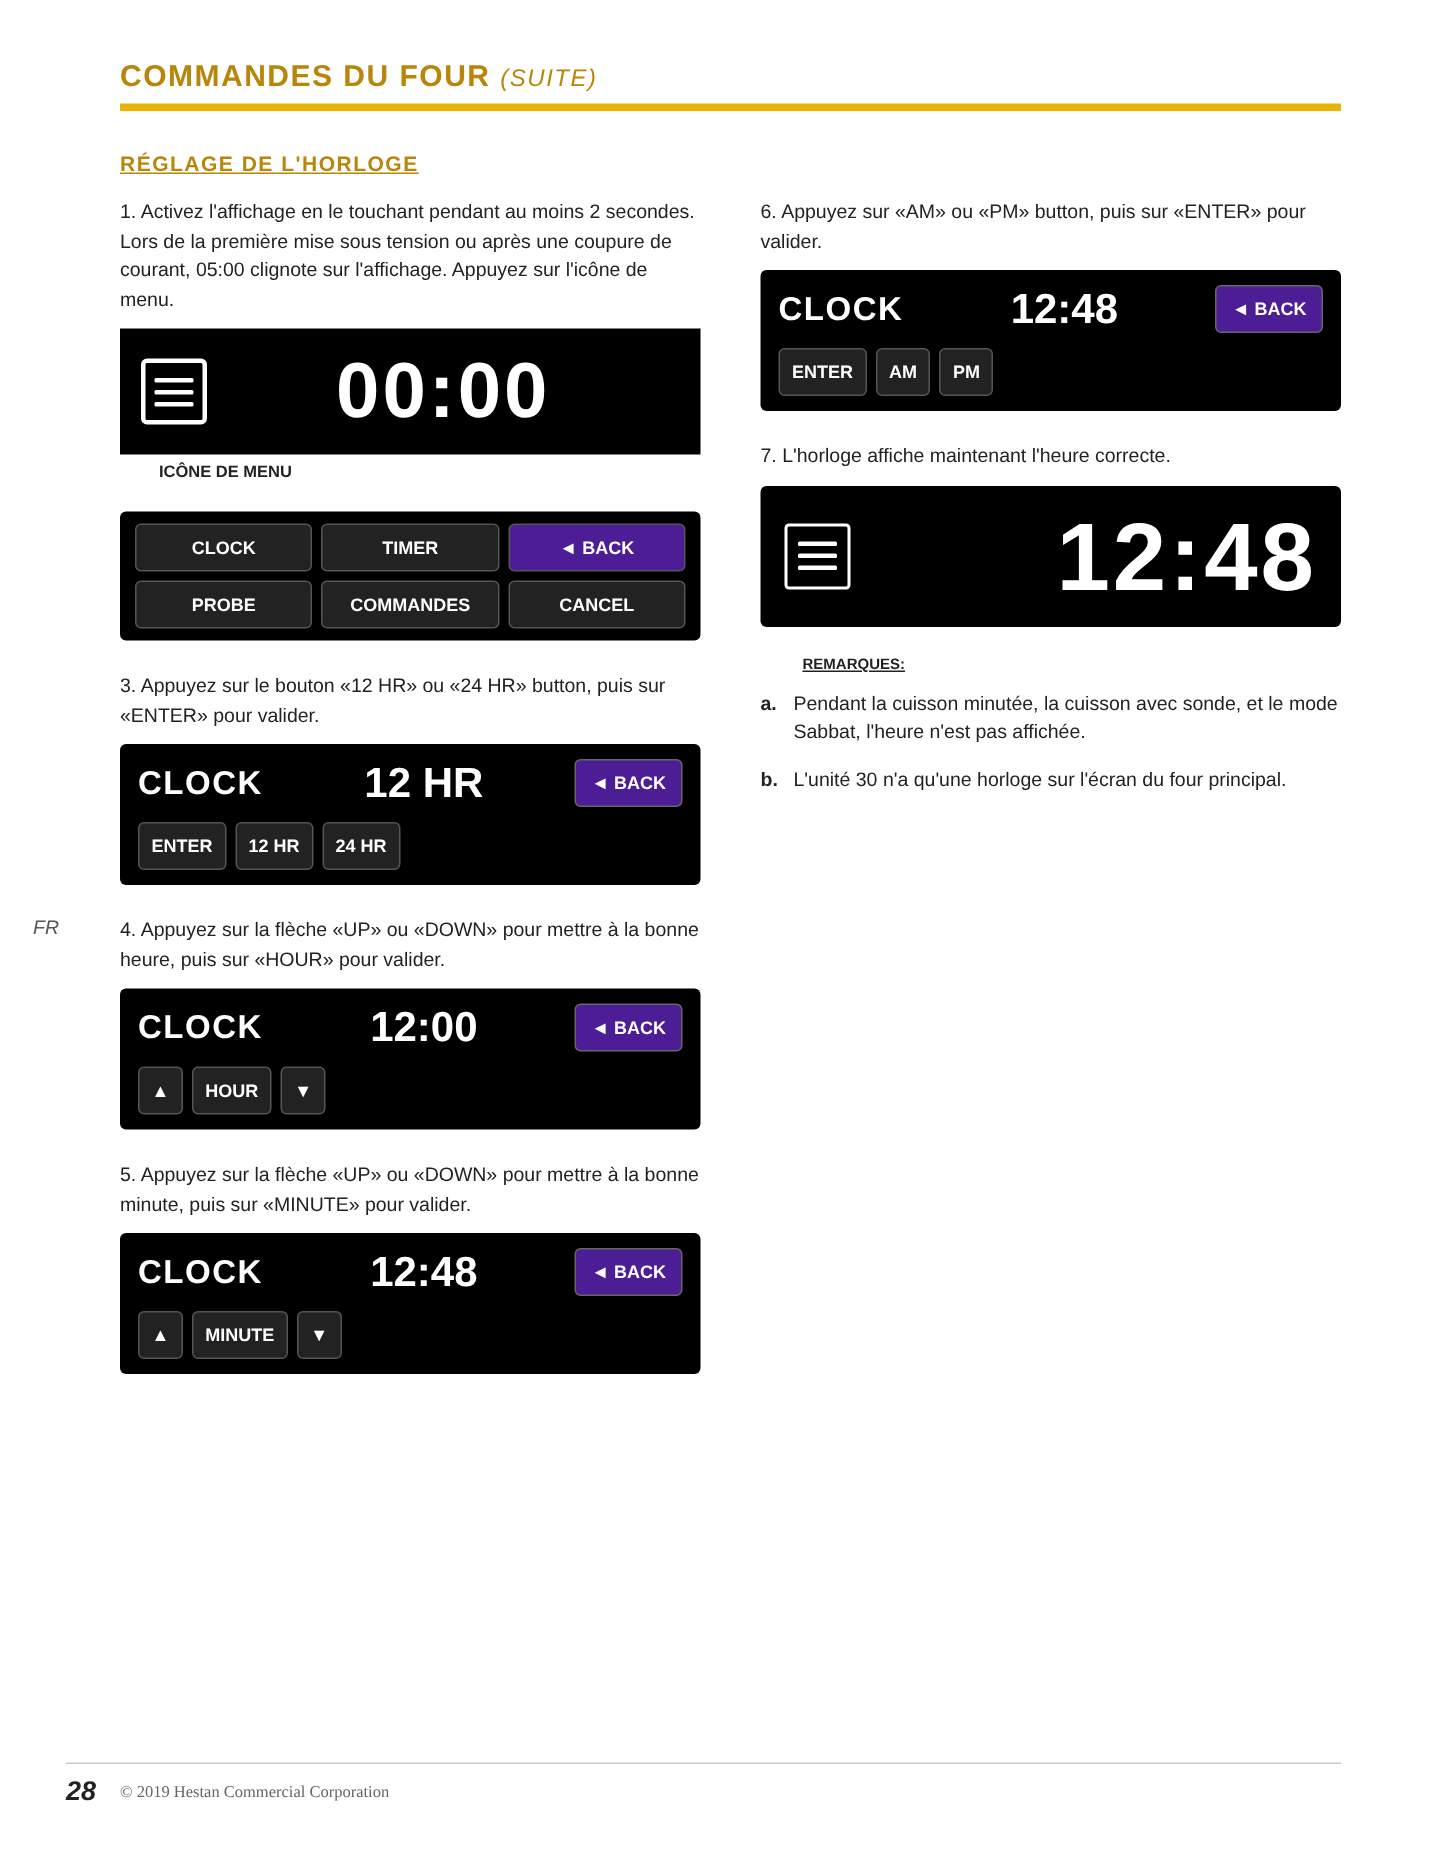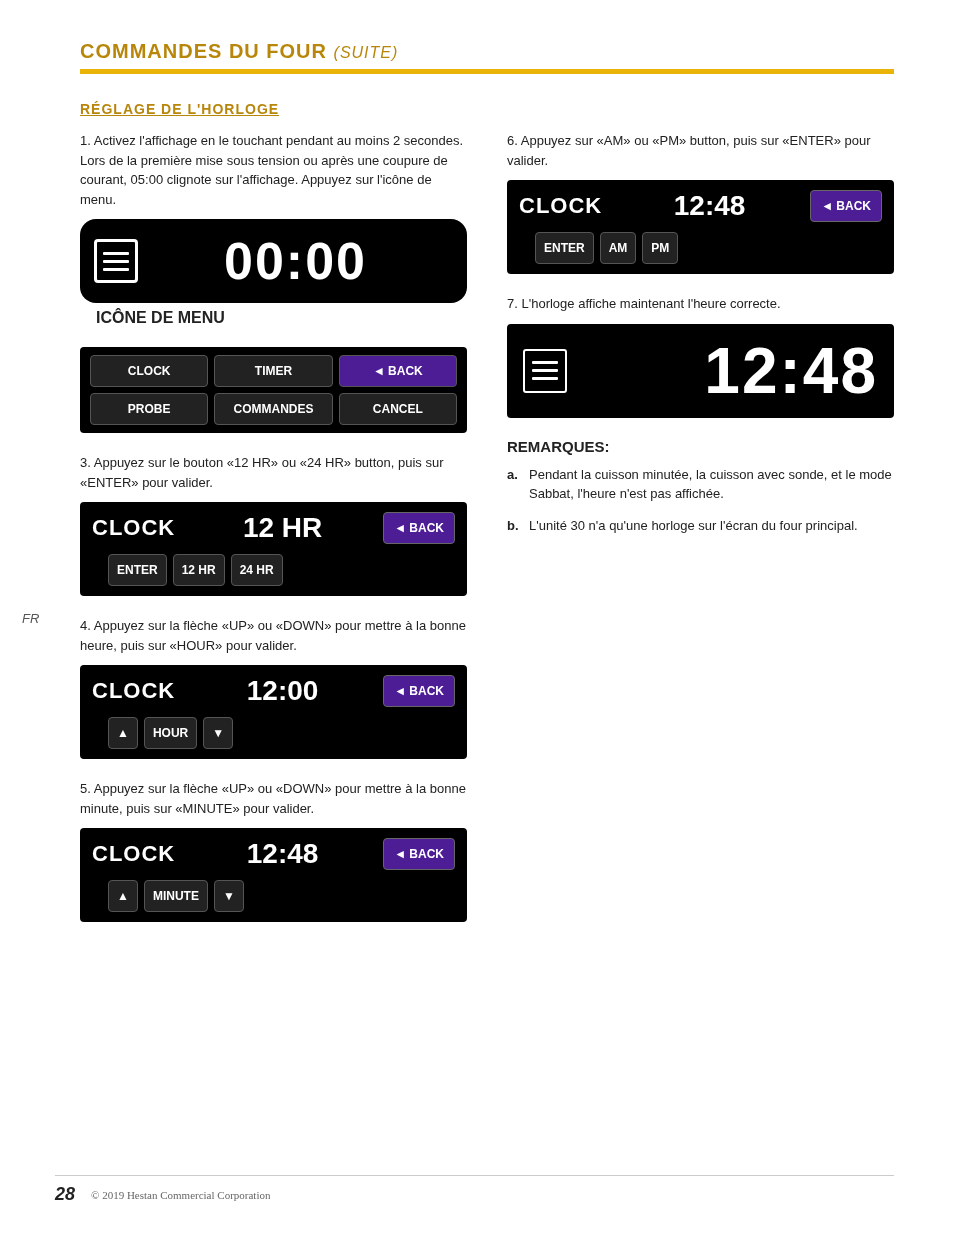--- a/index.html
+++ b/index.html
@@ -76,21 +76,21 @@
     .step p {
       font-size: 13px;
       line-height: 1.5;
       margin-bottom: 10px;
     }
 
     
     .display-panel {
       background: #000;
       color: #fff;
-      border-radius: 16px;
+      border-radius: 0;
       padding: 12px 14px;
       margin-bottom: 6px;
       display: flex;
       align-items: center;
       justify-content: space-between;
       min-height: 60px;
     }
 
     .display-time {
       font-size: 52px;
@@ -114,25 +114,25 @@
     }
 
     .display-icon .line {
       width: 26px;
       height: 3px;
       background: #fff;
       border-radius: 1px;
     }
 
     .icone-label {
-      font-size: 16px;
+      font-size: 11px;
       font-weight: bold;
       color: #222;
       margin-top: 2px;
-      margin-left: 16px;
+      margin-left: 26px;
     }
 
     
     .btn-panel {
       background: #000;
       border-radius: 4px;
       padding: 8px 10px;
       display: grid;
       gap: 6px;
     }
@@ -203,21 +203,20 @@
       display: flex;
       align-items: center;
       padding: 10px 12px;
       gap: 0;
     }
 
     .clock-btns-row {
       display: flex;
       padding: 0 12px 10px;
       gap: 6px;
-      margin-left: 16px;
     }
 
     
     .final-display {
       background: #000;
       border-radius: 4px;
       display: flex;
       align-items: center;
       padding: 10px 16px;
       min-height: 80px;
@@ -239,44 +238,46 @@
     .final-time {
       font-size: 64px;
       font-weight: bold;
       color: #fff;
       flex: 1;
       text-align: right;
       letter-spacing: 2px;
     }
 
     .remarks-title {
-      font-size: 15px;
-      font-weight: bold;
+      font-size: 10px;
+      font-weight: bold;
+      text-decoration: underline;
       text-transform: uppercase;
       margin-bottom: 10px;
       margin-top: 16px;
+      margin-left: 28px;
     }
 
     .remark-item {
       margin-bottom: 12px;
       font-size: 13px;
       line-height: 1.5;
       display: flex;
       gap: 8px;
     }
 
     .remark-item .remark-letter {
       font-weight: bold;
       min-width: 14px;
     }
 
     .footer {
       position: absolute;
       bottom: 30px;
-      left: 55px;
+      left: 44px;
       right: 60px;
       display: flex;
       align-items: center;
       gap: 16px;
       border-top: 1px solid #ccc;
       padding-top: 8px;
     }
 
     .page-number {
       font-size: 18px;

